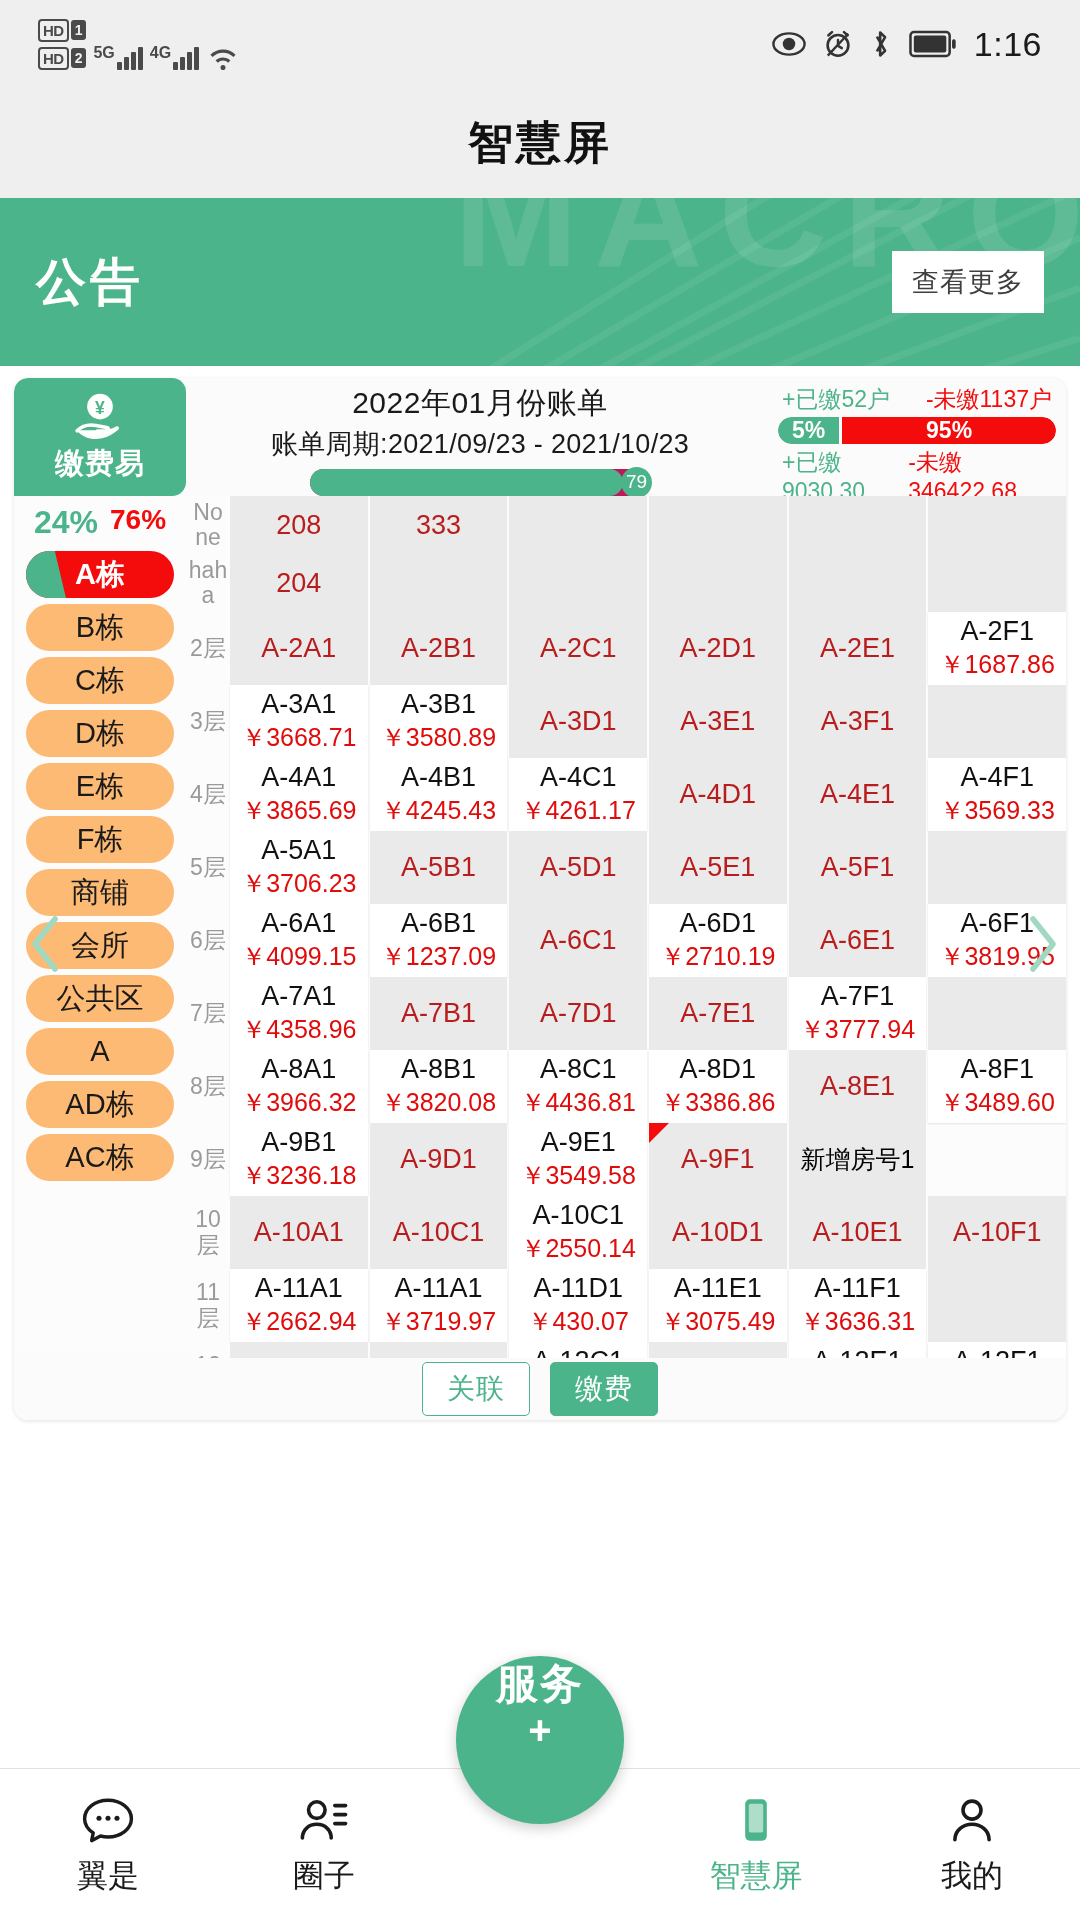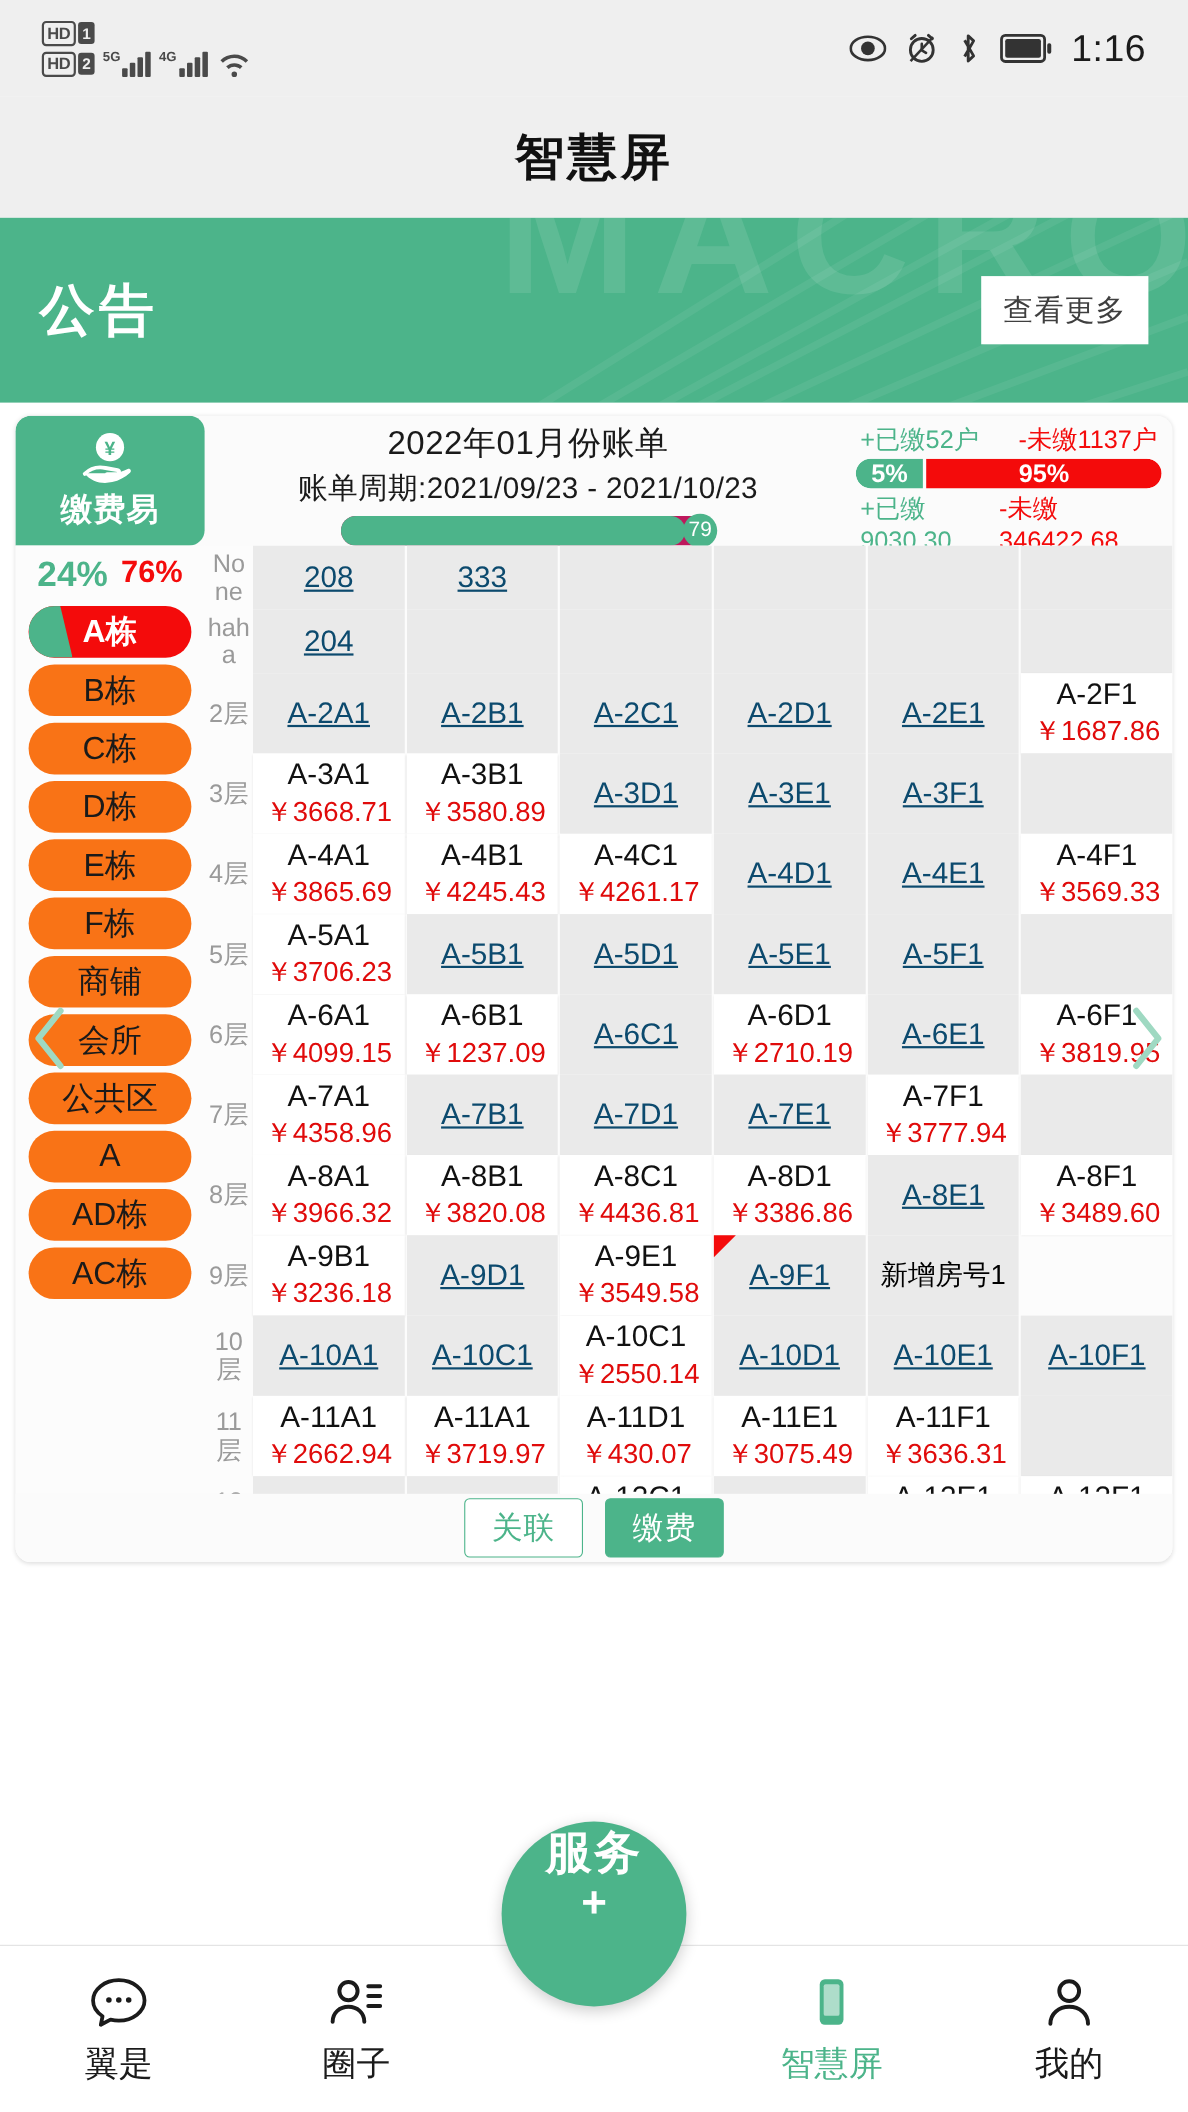--- a/index.html
+++ b/index.html
@@ -25,21 +25,21 @@
     border: 2px solid #4a4a4a; border-radius: 4px; color: #4a4a4a;
     font-size: 15px; font-weight: 700; line-height: 1;
     padding: 2px 3px; letter-spacing: -0.5px;
   }
   .hdnum {
     background: #4a4a4a; color: #efefef; border-radius: 3px;
     font-size: 14px; font-weight: 700; line-height: 1;
     padding: 3px 4px; min-width: 15px; text-align: center;
   }
   .sigunit { display: flex; align-items: flex-end; gap: 2px; }
-  .gen { font-size: 12px; color: #4a4a4a; font-weight: 600; align-self: flex-start; margin-bottom: -2px;}
+  .gen { font-size: 16px; color: #4a4a4a; font-weight: 600; align-self: flex-start; margin-bottom: -2px;}
   .bars { display: flex; align-items: flex-end; gap: 2px; height: 26px; }
   .bars i { width: 5px; background: #4a4a4a; display: block; border-radius: 1px; }
   .bars i:nth-child(1){height:8px}.bars i:nth-child(2){height:13px}
   .bars i:nth-child(3){height:18px}.bars i:nth-child(4){height:23px}
   .sb-right { display: flex; align-items: center; gap: 17px; }
   .sb-icon { color: #333; display: flex; align-items: center; }
   .clock { font-size: 34px; color: #1b1b1b; letter-spacing: 0.5px; }
 
   
   .titlebar {
@@ -122,21 +122,21 @@
     border-radius: 0 14px 14px 0; margin-left: 3px;
   }
 
   
   .body-area { display: flex; height: 924px; position: relative; }
   .sidebar { width: 172px; flex: none; background: #fcfcfc; padding-top: 6px; }
   .pct-row { display: flex; justify-content: center; gap: 12px; padding: 2px 0 4px 0; }
   .pct-g { color: #4cb48a; font-size: 32px; font-weight: 700; }
   .pct-r { color: #f40b0b; font-size: 28px; font-weight: 700; }
   .bld {
-    margin: 6px 12px; height: 47px; border-radius: 24px; background: #f97316;
+    margin: 6px 12px; height: 47px; border-radius: 24px; background: #fdba74;
     display: flex; align-items: center; justify-content: center;
     font-size: 29px; color: #1a1a1a; position: relative; overflow: hidden;
   }
   .bld.active { background: #f40b0b; color: #fff; font-weight: 700; }
   .bld.active::before {
     content: ""; position: absolute; left: 0; top: 0; bottom: 0; width: 40px;
     background: #4cb48a; clip-path: polygon(0 0, 72% 0, 100% 100%, 0 100%);
   }
   .bld.active span { position: relative; z-index: 2; }
 
@@ -148,21 +148,21 @@
     display: flex; align-items: center; justify-content: center;
     text-align: center; line-height: 1.1; word-break: break-all; padding: 0 2px;
   }
   .cells { flex: 1; display: grid; grid-template-columns: repeat(6, 1fr); gap: 2px; }
   .cell {
     position: relative; background: #eaeaea;
     display: flex; flex-direction: column; align-items: center; justify-content: center;
     padding: 4px 2px; min-height: 58px;
   }
   .cell.blank { background: #eaeaea; }
-  .cell.paid .rn { color: #0c4a6e; font-size: 27px; text-decoration: underline; }
+  .cell.paid .rn { color: #b91c1c; font-size: 27px; }
   .cell.unpaid { background: #ffffff; box-shadow: 0 1px 2px rgba(0,0,0,.10); }
   .cell.unpaid .rn { color: #111; font-size: 27px; }
   .cell .amt { color: #e00b0b; font-size: 25px; margin-top: 1px; }
   .cell .flag {
     position: absolute; left: 0; top: 0; width: 0; height: 0;
     border-top: 20px solid #f40b0b; border-right: 20px solid transparent;
   }
   .cell.newroom .rn { font-size: 25px; line-height: 1.15; }
 
   .arrow {

